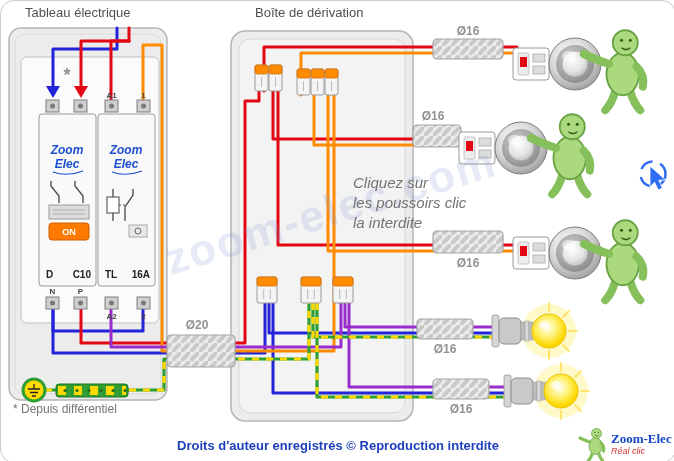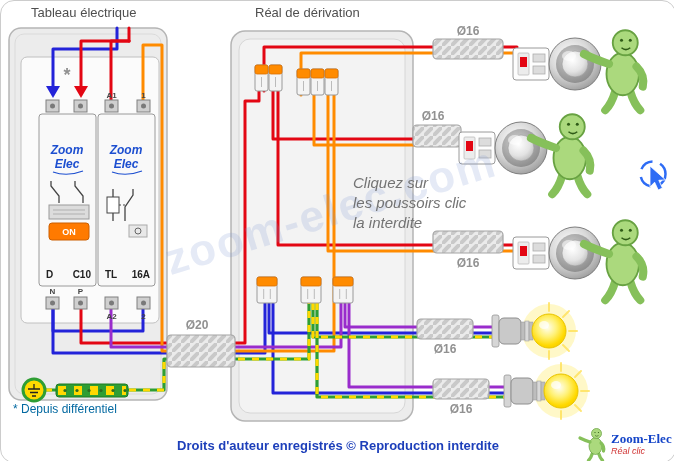--- a/index.html
+++ b/index.html
@@ -1,22 +1,22 @@
 <!DOCTYPE html>
 <html><head>
 <meta charset="utf-8">
 <style>
   html,body{margin:0;padding:0;background:#fff;}
   .stage{position:relative;width:674px;height:461px;background:#fff;font-family:"Liberation Sans",sans-serif;border:1px solid #ccc;border-radius:14px;overflow:hidden;margin:0 auto;}
   .stage svg{position:absolute;left:0;top:0;}
   .title{position:absolute;top:4px;font-size:13px;color:#4f4f4f;}
-  .panel-title{left:30px;}
+  .panel-title{left:24px;}
   .junction-title{left:254px;}
   .instruction{position:absolute;left:352px;top:172px;width:190px;text-align:left;color:#737373;font-weight:normal;font-style:italic;font-size:15px;line-height:20px;}
-  .footnote{position:absolute;left:12px;top:401px;font-size:12px;color:#0369a1;}
+  .footnote{position:absolute;left:12px;top:401px;font-size:12px;color:#737373;}
   .copyright{position:absolute;left:0;top:437px;width:674px;text-align:center;color:#1d3fba;font-weight:bold;font-size:13px;}
   .watermark{position:absolute;left:165px;top:235px;width:540px;transform:rotate(-17deg);transform-origin:0 50%;font-size:44px;font-weight:bold;letter-spacing:2px;color:rgba(125,150,210,0.20);pointer-events:none;white-space:nowrap;}
   .logo{position:absolute;left:610px;top:432px;line-height:12px;}
   .logo-name{font-size:13px;font-weight:bold;color:#1545c8;font-family:Liberation Serif, serif;}
   .logo-tagline{font-size:9px;color:#d03333;font-style:italic;}
   svg text{font-family:"Liberation Sans",sans-serif;}
   .tlabel{font-size:8px;font-weight:bold;fill:#444;text-anchor:middle;}
   .dlabel{font-size:12px;font-weight:bold;fill:#919191;text-anchor:middle;}
   .brand{font-size:12px;font-weight:bold;font-style:italic;fill:#1d4fd0;text-anchor:middle;}
   .model{font-size:10px;font-weight:bold;fill:#222;}
@@ -278,21 +278,21 @@
   <use href="#mascot" transform="translate(585,427) scale(0.5)"></use>
 
   <g>
     <circle cx="652" cy="173" r="12.5" fill="none" stroke="#2e6cf5" stroke-width="2.5" stroke-dasharray="14 8"></circle>
     <path d="M649,165 v21 l4.6,-4.8 l3.6,7.8 l4.2,-1.9 l-3.6,-7.8 l6.8,-0.4 z" fill="#2e6cf5" stroke="#ffffff" stroke-width="0.8"></path>
   </g>
 </svg>
 
 <div class="watermark">zoom-elec.com</div>
 <div class="title panel-title">Tableau électrique</div>
-<div class="title junction-title">Réal de dérivation</div>
+<div class="title junction-title">Boîte de dérivation</div>
 <div class="instruction">
   <div>Cliquez sur</div>
   <div>les poussoirs clic</div>
   <div>la interdite</div>
 </div>
 <div class="footnote">* Depuis différentiel</div>
 <div class="copyright">Droits d'auteur enregistrés © Reproduction interdite</div>
 <div class="logo">
   <div class="logo-name">Zoom-Elec</div>
   <div class="logo-tagline">Réal clic</div>

